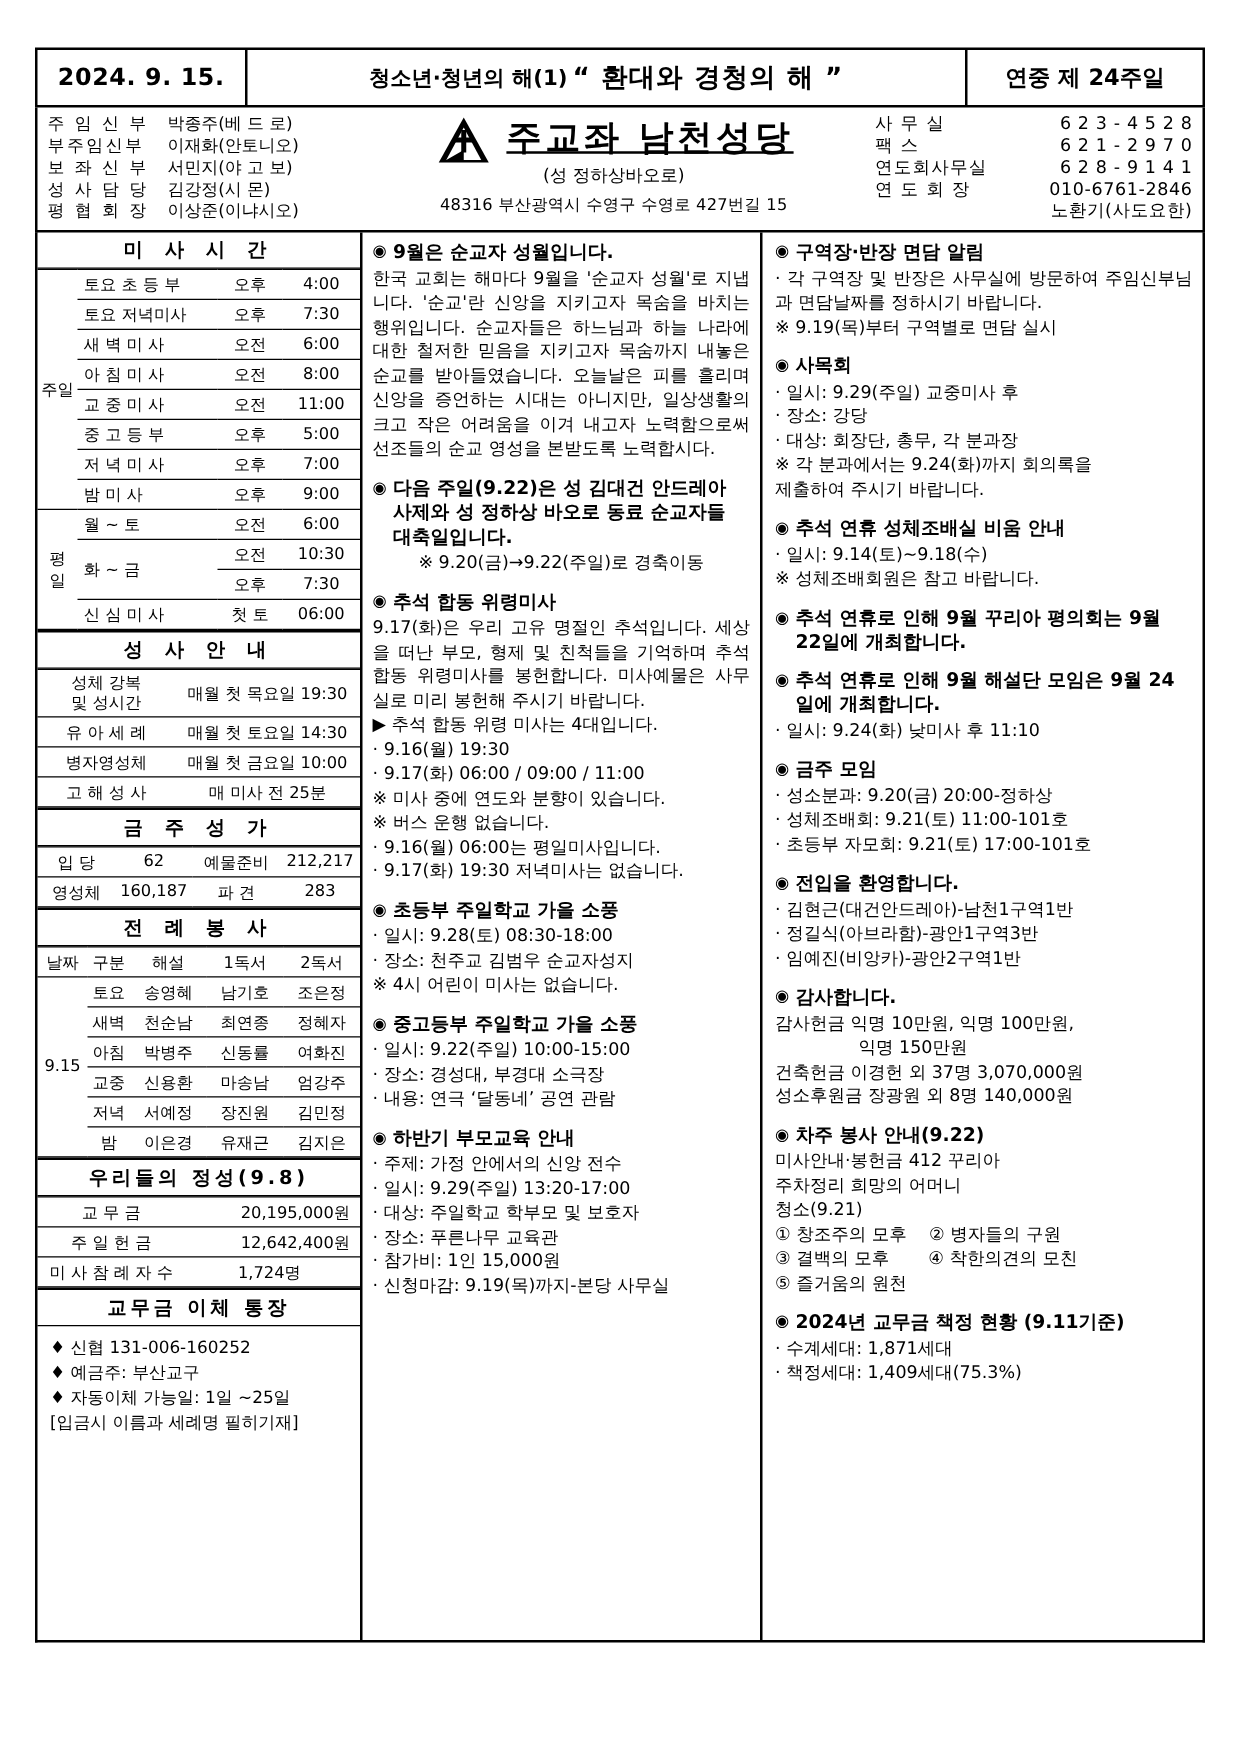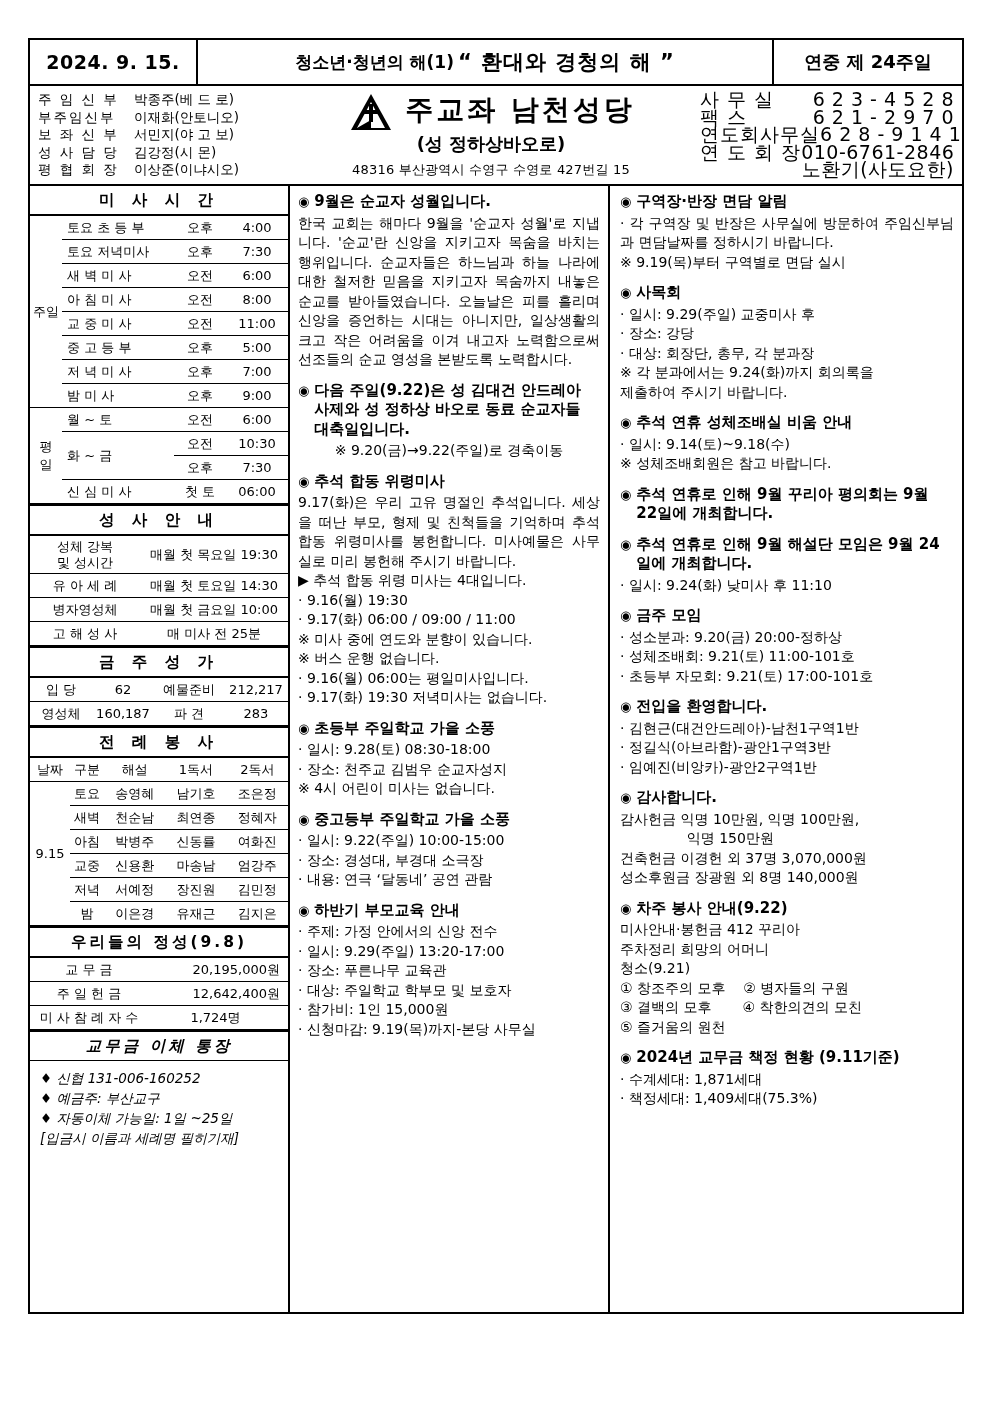--- a/index.html
+++ b/index.html
@@ -51,33 +51,33 @@
     width: 258px; padding: 5px 6px 0 8px;
     border-right: 0px solid #000;
     font-size: 13.5px; line-height: 17.5px;
   }
   .mh-left .row { display: flex; white-space: nowrap; }
   .mh-left .lbl { width: 96px; letter-spacing: 2px; }
   .mh-center {
     flex: 1; position: relative; text-align: center;
     padding-top: 4px;
   }
-  .logo-row { display: flex; align-items: center; justify-content: center; gap: 10px; }
+  .logo-row { display: flex; align-items: center; justify-content: center; gap: 10px; text-decoration: underline; }
   .logo-mark {
     width: 48px; height: 40px; position: relative;
   }
   .logo-mark svg { display: block; }
   .ch-name {
     font-size: 28px; font-weight: bold; letter-spacing: 3px;
   }
-  .ch-sub { font-size: 18px; font-weight: bold; margin-top: 2px; }
+  .ch-sub { font-size: 14px; font-weight: normal; margin-top: 2px; }
   .ch-addr { font-size: 13px; margin-top: 5px; letter-spacing: .2px; }
   .mh-right {
     width: 268px; padding: 5px 8px 0 6px;
-    font-size: 19px; line-height: 17.5px;
+    font-size: 14px; line-height: 17.5px;
   }
   .mh-right .row { display: flex; justify-content: space-between; white-space: nowrap; }
   .mh-right .lbl { letter-spacing: 1px; }
   .mh-right .val { letter-spacing: .5px; }
 
   
   .body3 {
     display: flex;
     border: 2px solid #000; border-top: none;
     height: 1128px;
@@ -91,21 +91,21 @@
   .tbl td, .tbl th {
     border: 1px solid #000; font-size: 13px;
     padding: 2.5px 3px; text-align: center; white-space: nowrap;
   }
   .tbl td.l { text-align: left; padding-left: 5px; }
 
   .vcell { width: 26px; font-size: 13px; }
 
   
   .lsec { border-bottom: 2px solid #000; }
-  .lsec:last-child { border-bottom: none; font-style: italic; }
+  .lsec:last-child { border-bottom: none; }
   .lsec-title {
     text-align: center; font-weight: bold; font-size: 15.5px;
     letter-spacing: 6px; padding: 4px 0 3px 0;
     border-bottom: 1.5px solid #000;
   }
   .lsec-title.tight { letter-spacing: 3px; }
   .lsec table td { border-left: none; border-right: none; }
   .lsec table tr td:first-child { border-left: none; }
   .lsec table tr td:last-child { border-right: none; }
 
@@ -471,22 +471,22 @@
       </div>
 
       <div class="art">
         <div class="hd">
           <span class="bullet-o">◉</span>
           <span>하반기 부모교육 안내</span>
         </div>
         <ul>
           <li>· 주제: 가정 안에서의 신앙 전수</li>
           <li>· 일시: 9.29(주일) 13:20-17:00</li>
+          <li>· 대상: 주일학교 학부모 및 보호자</li>
           <li>· 장소: 푸른나무 교육관</li>
-          <li>· 대상: 주일학교 학부모 및 보호자</li>
           <li>· 참가비: 1인 15,000원</li>
           <li>· 신청마감: 9.19(목)까지-본당 사무실</li>
         </ul>
       </div>
 
     </div>
 
     <div class="col-right rt">
 
       <div class="art">

